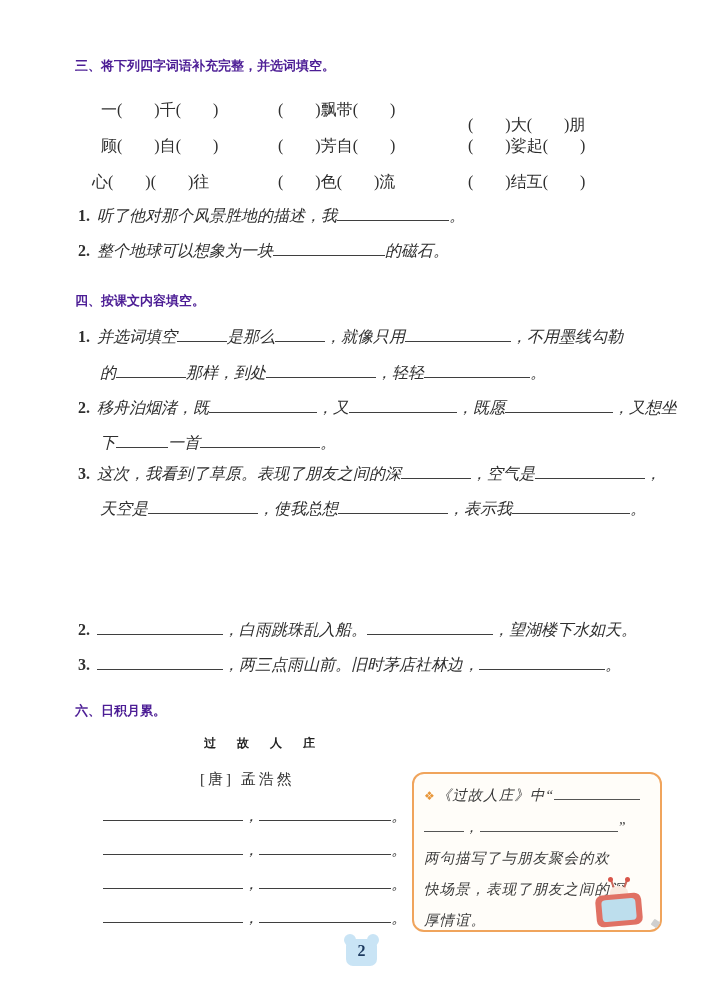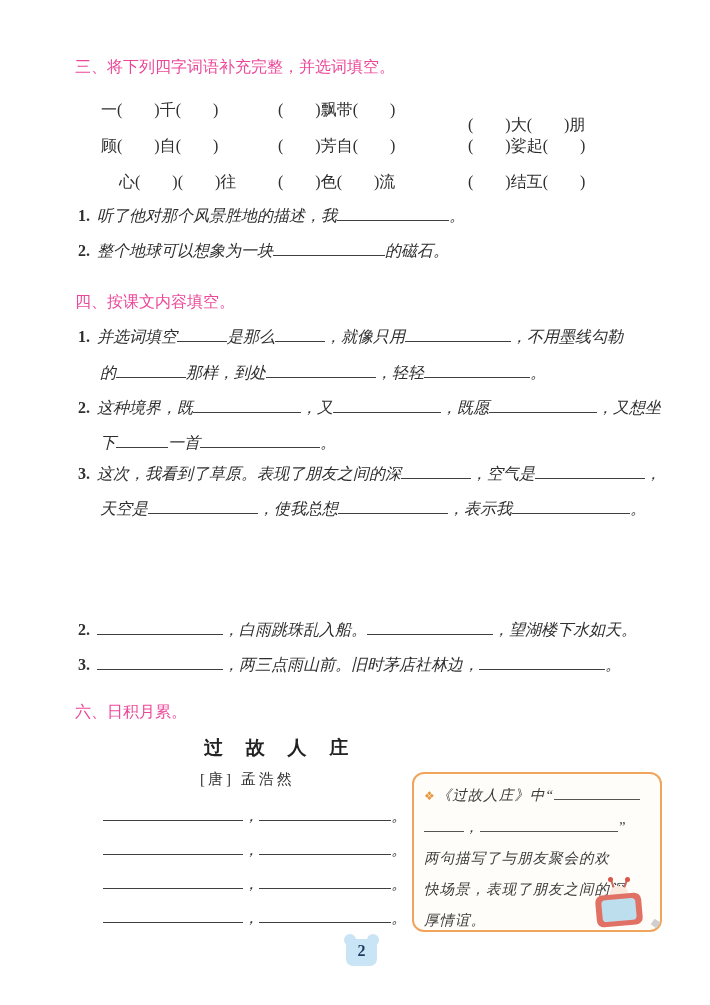--- a/index.html
+++ b/index.html
@@ -1,25 +1,25 @@
 <!DOCTYPE html>
 <html><head>
 <meta charset="utf-8">
 <style>
   html,body{margin:0;padding:0;background:#fff;}
   .page{position:relative;width:710px;height:1005px;background:#ffffff;overflow:hidden;
         font-family:"Liberation Serif","DejaVu Serif",serif;font-size:16px;color:#2e2e2e;}
   .h{position:absolute;font-family:"Liberation Sans","DejaVu Sans",sans-serif;
-     font-weight:normal;font-size:16px;color:#ec4899;white-space:nowrap;}
+     font-weight:bold;font-size:13px;color:#4c1d95;white-space:nowrap;}
   .line{position:absolute;white-space:nowrap;line-height:22px;}
   .num{font-weight:bold;margin-right:7px;}
   .seg{white-space:pre;font-style:italic;}
   .blank{display:inline-block;height:14px;border-bottom:1px solid #3f3f3f;vertical-align:baseline;}
   .cell{position:absolute;white-space:pre;}
-  .poem-title{position:absolute;left:204px;top:735px;font-weight:bold;font-size:19px;letter-spacing:9px;color:#222;}
+  .poem-title{position:absolute;left:204px;top:735px;font-weight:bold;font-size:12px;letter-spacing:9px;color:#222;}
   .poem-author{position:absolute;left:200px;top:770px;font-size:15px;letter-spacing:3px;color:#333;}
   .poem-line{position:absolute;left:103px;white-space:nowrap;}
   .note-box{position:absolute;left:412px;top:772px;width:250px;height:160px;
             border:2px solid #f0a45c;border-radius:12px;background:#fffdf9;box-sizing:border-box;}
   .note-inner{position:absolute;left:10px;top:6px;width:228px;font-size:14.5px;line-height:31px;color:#3a3a3a;letter-spacing:1px;}
   .diamond{color:#e8973b;font-size:12px;margin-right:2px;letter-spacing:0;}
   .note-line{white-space:nowrap;}
   .note-box .blank{border-bottom-color:#555;}
   
   .tv{position:absolute;left:178px;top:104px;width:56px;height:52px;}
@@ -47,42 +47,42 @@
 <div class="page">
 
   <div class="h" style="left:75px;top:57px">三、将下列四字词语补充完整，并选词填空。</div>
 
   <span class="cell" style="left:101px;top:100px">一(　　)千(　　)</span>
   <span class="cell" style="left:278px;top:100px">(　　)飘带(　　)</span>
   <span class="cell" style="left:468px;top:115px">(　　)大(　　)朋</span>
   <span class="cell" style="left:101px;top:136px">顾(　　)自(　　)</span>
   <span class="cell" style="left:278px;top:136px">(　　)芳自(　　)</span>
   <span class="cell" style="left:468px;top:136px">(　　)娑起(　　)</span>
-  <span class="cell" style="left:119px;top:172px">心(　　)(　　)往</span>
+  <span class="cell" style="left:92px;top:172px">心(　　)(　　)往</span>
   <span class="cell" style="left:278px;top:172px">(　　)色(　　)流</span>
   <span class="cell" style="left:468px;top:172px">(　　)结互(　　)</span>
 
   <div class="line" style="left:78px;top:205px">
     <span class="num">1.</span><span><span class="seg">听了他对那个风景胜地的描述，我</span><span class="blank" style="width: 112px;"></span><span class="seg">。</span></span>
   </div>
   <div class="line" style="left:78px;top:240px">
     <span class="num">2.</span><span><span class="seg">整个地球可以想象为一块</span><span class="blank" style="width: 112px;"></span><span class="seg">的磁石。</span></span>
   </div>
 
   <div class="h" style="left:75px;top:292px">四、按课文内容填空。</div>
 
   <div class="line" style="left:78px;top:326px">
     <span class="num">1.</span><span><span class="seg">并选词填空</span><span class="blank" style="width: 50px;"></span><span class="seg">是那么</span><span class="blank" style="width: 50px;"></span><span class="seg">，就像只用</span><span class="blank" style="width: 106px;"></span><span class="seg">，不用墨线勾勒</span></span>
   </div>
   <div class="line" style="left:100px;top:362px">
     <span><span class="seg">的</span><span class="blank" style="width: 70px;"></span><span class="seg">那样，到处</span><span class="blank" style="width: 110px;"></span><span class="seg">，轻轻</span><span class="blank" style="width: 106px;"></span><span class="seg">。</span></span>
   </div>
 
   <div class="line" style="left:78px;top:397px">
-    <span class="num">2.</span><span><span class="seg">这种境界，既</span><span class="blank" style="width: 108px;"></span><span class="seg">，又</span><span class="blank" style="width: 108px;"></span><span class="seg">，既愿</span><span class="blank" style="width: 108px;"></span><span class="seg">，又想坐</span></span>
+    <span class="num">2.</span><span><span class="seg">移舟泊烟渚，既</span><span class="blank" style="width: 108px;"></span><span class="seg">，又</span><span class="blank" style="width: 108px;"></span><span class="seg">，既愿</span><span class="blank" style="width: 108px;"></span><span class="seg">，又想坐</span></span>
   </div>
   <div class="line" style="left:100px;top:432px">
     <span><span class="seg">下</span><span class="blank" style="width: 52px;"></span><span class="seg">一首</span><span class="blank" style="width: 120px;"></span><span class="seg">。</span></span>
   </div>
 
   <div class="line" style="left:78px;top:463px">
     <span class="num">3.</span><span><span class="seg">这次，我看到了草原。表现了朋友之间的深</span><span class="blank" style="width: 70px;"></span><span class="seg">，空气是</span><span class="blank" style="width: 110px;"></span><span class="seg">，</span></span>
   </div>
   <div class="line" style="left:100px;top:498px">
     <span><span class="seg">天空是</span><span class="blank" style="width: 110px;"></span><span class="seg">，使我总想</span><span class="blank" style="width: 110px;"></span><span class="seg">，表示我</span><span class="blank" style="width: 118px;"></span><span class="seg">。</span></span>

